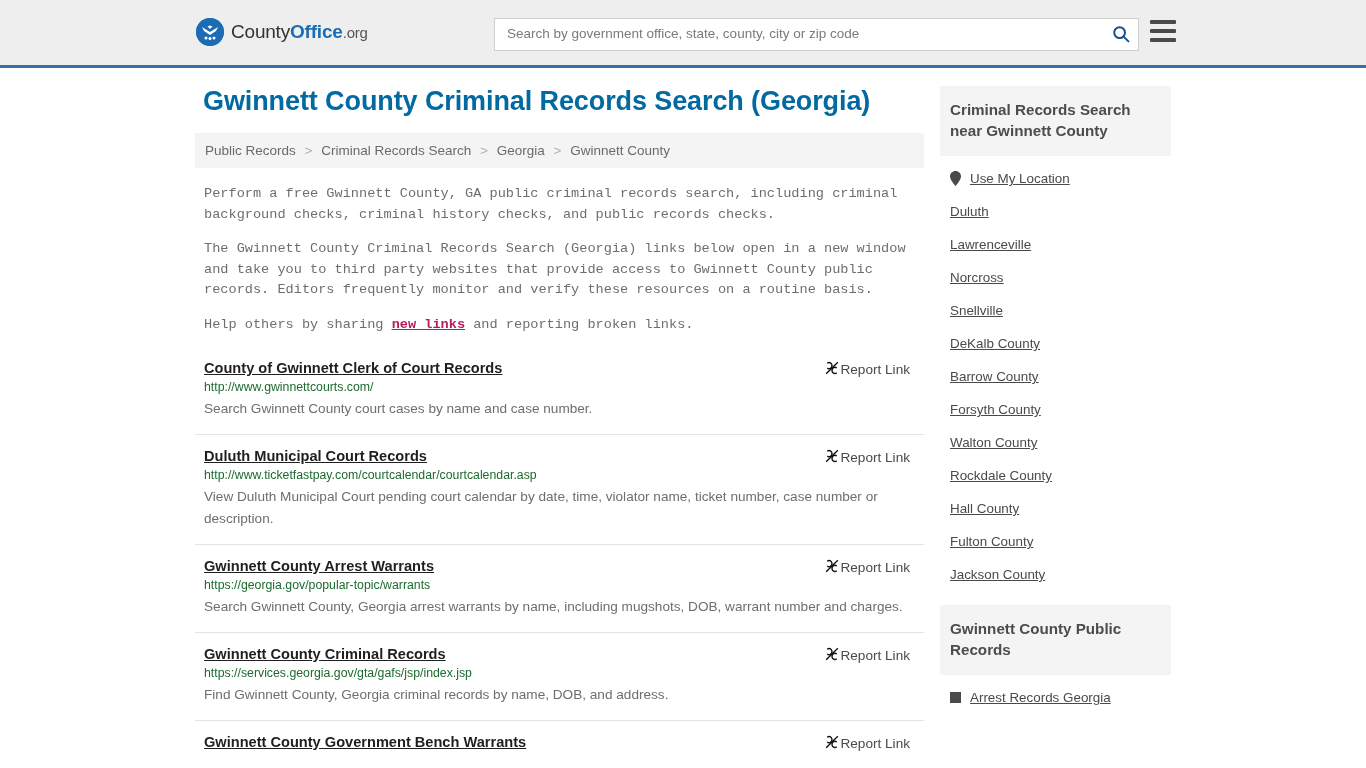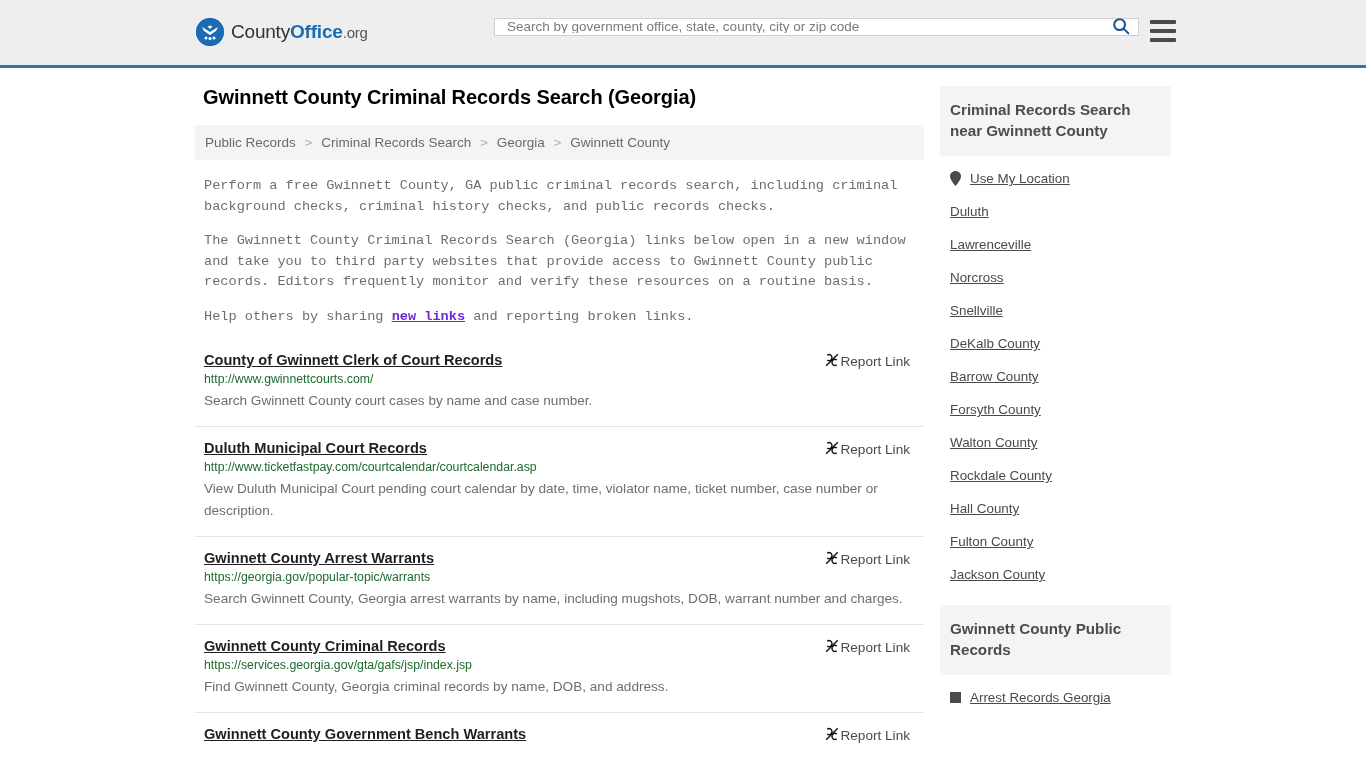--- a/index.html
+++ b/index.html
@@ -47,21 +47,21 @@
   }
   .logo-text .b { color: #1b6cb5; font-weight: 700; }
   .logo-text .c { color: #333; font-weight: 400; }
   .logo-text .org { font-size: 15px; color: #555; }
 
   .search-wrap {
     position: absolute;
     left: 494px;
     top: 18px;
     width: 645px;
-    height: 18px;
+    height: 33px;
     background: #ffffff;
     border: 1px solid #cfcfcf;
     display: flex;
     align-items: center;
     padding: 0 6px 2px 10px;
   }
   .search-input {
     flex: 1;
     border: none;
     outline: none;
@@ -99,23 +99,23 @@
     margin: 0 auto;
     position: relative;
     display: flex;
     gap: 16px;
     padding-top: 18px;
   }
   .main-col { width: 729px; }
   .side-col { width: 231px; }
 
   h1.page-title {
-    font-size: 20px;
+    font-size: 27px;
     font-weight: 700;
-    color: #000000;
+    color: #0369a1;
     margin: 0 0 16px 8px;
     letter-spacing: -0.1px;
   }
 
   .breadcrumb {
     background: #f4f4f4;
     padding: 10px 10px 10px 10px;
     font-size: 13.5px;
     color: #6a6a6a;
     margin-bottom: 16px;
@@ -124,21 +124,21 @@
   .breadcrumb .sep { color: #b0b0b0; margin: 0 5px; }
 
   .intro p {
     font-size: 13.6px;
     line-height: 20.5px;
     color: #6e6e6e;
     margin: 0 0 14px 9px;
     font-family: Liberation Mono, monospace;
   }
   .intro a.inline {
-    color: #6d28d9;
+    color: #be185d;
     font-weight: 600;
     text-decoration: underline;
   }
 
   
   .results { margin-top: 22px; }
   .result {
     border-top: 1px solid #e3e3e3;
     padding: 12px 0 14px 9px;
     position: relative;

